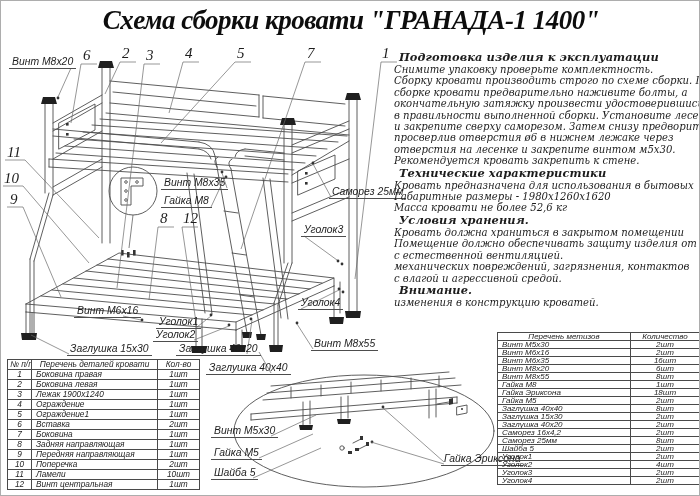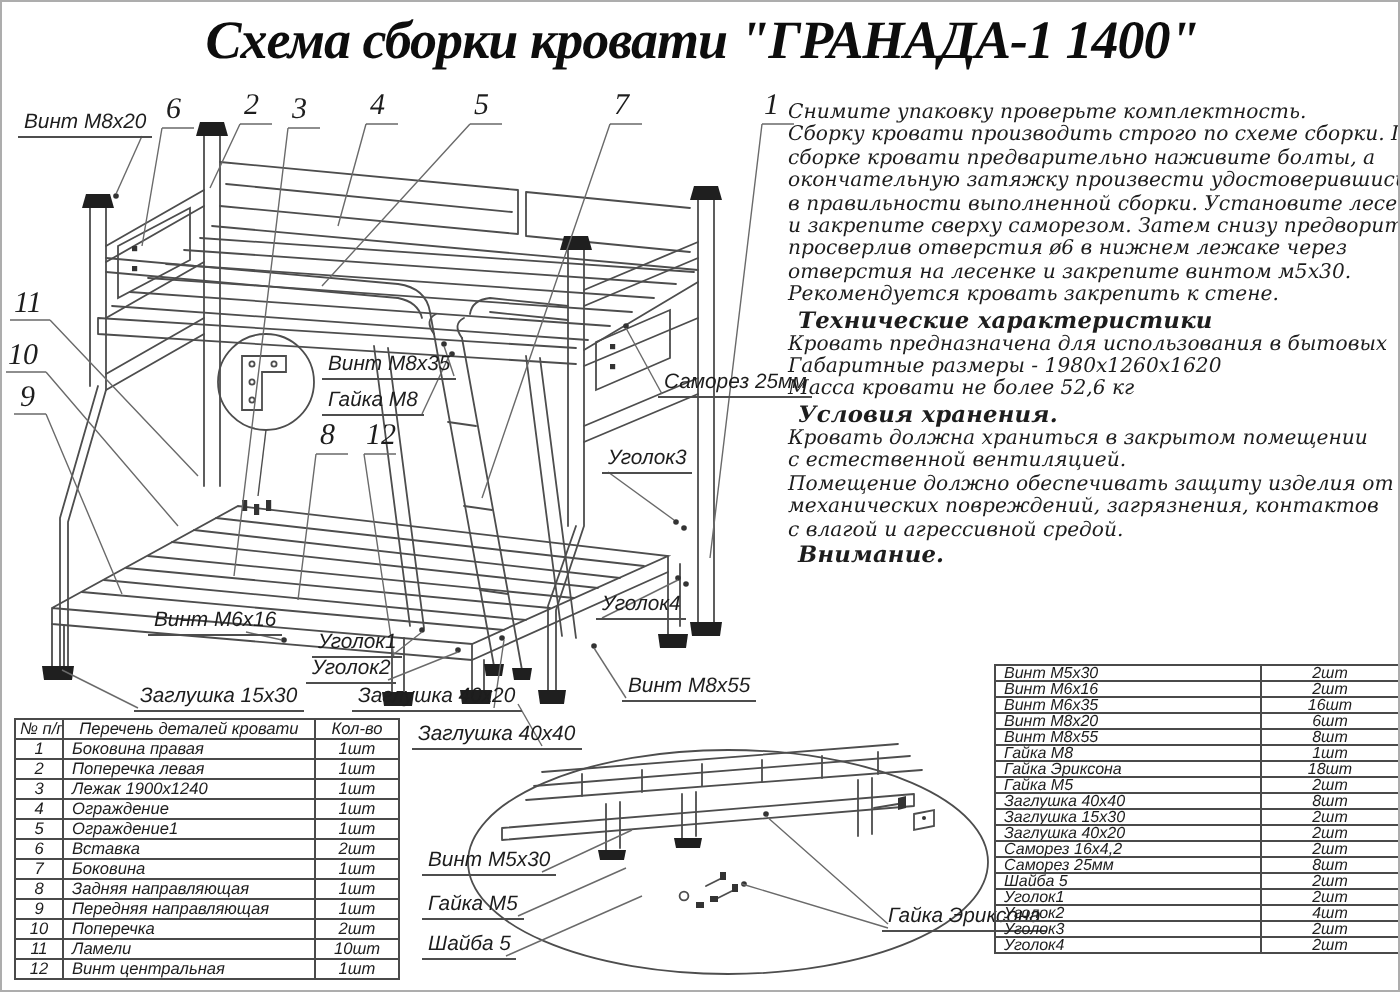--- a/index.html
+++ b/index.html
@@ -220,40 +220,42 @@
   <div class="dlabel" style="left:152px;top:328px">Уголок2</div>
   <div class="dlabel" style="left:66px;top:342px">Заглушка 15х30</div>
   <div class="dlabel" style="left:175px;top:342px">Заглушка 40х20</div>
   <div class="dlabel" style="left:205px;top:361px">Заглушка 40х40</div>
   <div class="dlabel" style="left:210px;top:424px">Винт М5х30</div>
   <div class="dlabel" style="left:210px;top:446px">Гайка М5</div>
   <div class="dlabel" style="left:210px;top:466px">Шайба 5</div>
   <div class="dlabel" style="left:440px;top:452px">Гайка Эриксона</div>
 
   <div class="instr">
+    <div class="instr-h">Подготовка изделия к эксплуатации</div>
     <div class="instr-line">Снимите упаковку проверьте комплектность.</div>
       <div class="instr-line">Сборку кровати производить строго по схеме сборки. При</div>
       <div class="instr-line">сборке кровати предварительно наживите болты, а</div>
       <div class="instr-line">окончательную затяжку произвести удостоверившись</div>
       <div class="instr-line">в правильности выполненной сборки. Установите лесенку</div>
       <div class="instr-line">и закрепите сверху саморезом. Затем снизу предворительно</div>
       <div class="instr-line">просверлив отверстия ø6 в нижнем лежаке через</div>
       <div class="instr-line">отверстия на лесенке и закрепите винтом м5х30.</div>
       <div class="instr-line">Рекомендуется кровать закрепить к стене.</div>
     <div class="instr-h">Технические характеристики</div>
     <div class="instr-line">Кровать предназначена для использования в бытовых</div>
       <div class="instr-line">Габаритные размеры - 1980х1260х1620</div>
       <div class="instr-line">Масса кровати не более 52,6 кг</div>
     <div class="instr-h">Условия хранения.</div>
     <div class="instr-line">Кровать должна храниться в закрытом помещении</div>
+      <div class="instr-line">Помещение должно обеспечивать защиту изделия от</div>
       <div class="instr-line">с естественной вентиляцией.</div>
-      <div class="instr-line">Помещение должно обеспечивать защиту изделия от</div>
       <div class="instr-line">механических повреждений, загрязнения, контактов</div>
       <div class="instr-line">с влагой и агрессивной средой.</div>
     <div class="instr-h">Внимание.</div>
+      <div class="instr-line">изменения в конструкцию кроватей.</div>
   </div>
 
   <table class="tbl" id="parts-table">
     <colgroup>
         <col style="width:24px">
         <col style="width:126px">
         <col style="width:42px">
       </colgroup>
     <tbody>
       <tr>
@@ -261,21 +263,21 @@
         <th class="c">Перечень деталей кровати</th>
         <th class="c">Кол-во</th>
       </tr>
       <tr>
         <td class="c">1</td>
         <td class="l">Боковина правая</td>
         <td class="c">1шт</td>
       </tr>
         <tr>
         <td class="c">2</td>
-        <td class="l">Поперечка левая</td>
+        <td class="l">Боковина левая</td>
         <td class="c">1шт</td>
       </tr>
         <tr>
         <td class="c">3</td>
         <td class="l">Лежак 1900х1240</td>
         <td class="c">1шт</td>
       </tr>
         <tr>
         <td class="c">4</td>
         <td class="l">Ограждение</td>
@@ -324,20 +326,24 @@
     </tbody>
   </table>
 
   <table class="tbl" id="hw-table">
     <colgroup>
         <col style="width:133px">
         <col style="width:69px">
       </colgroup>
     <tbody>
       <tr>
+        <th class="c">Перечень метизов</th>
+        <th class="c">Количество</th>
+      </tr>
+      <tr>
         <td class="l">Винт М5х30</td>
         <td class="c">2шт</td>
       </tr>
         <tr>
         <td class="l">Винт М6х16</td>
         <td class="c">2шт</td>
       </tr>
         <tr>
         <td class="l">Винт М6х35</td>
         <td class="c">16шт</td>

